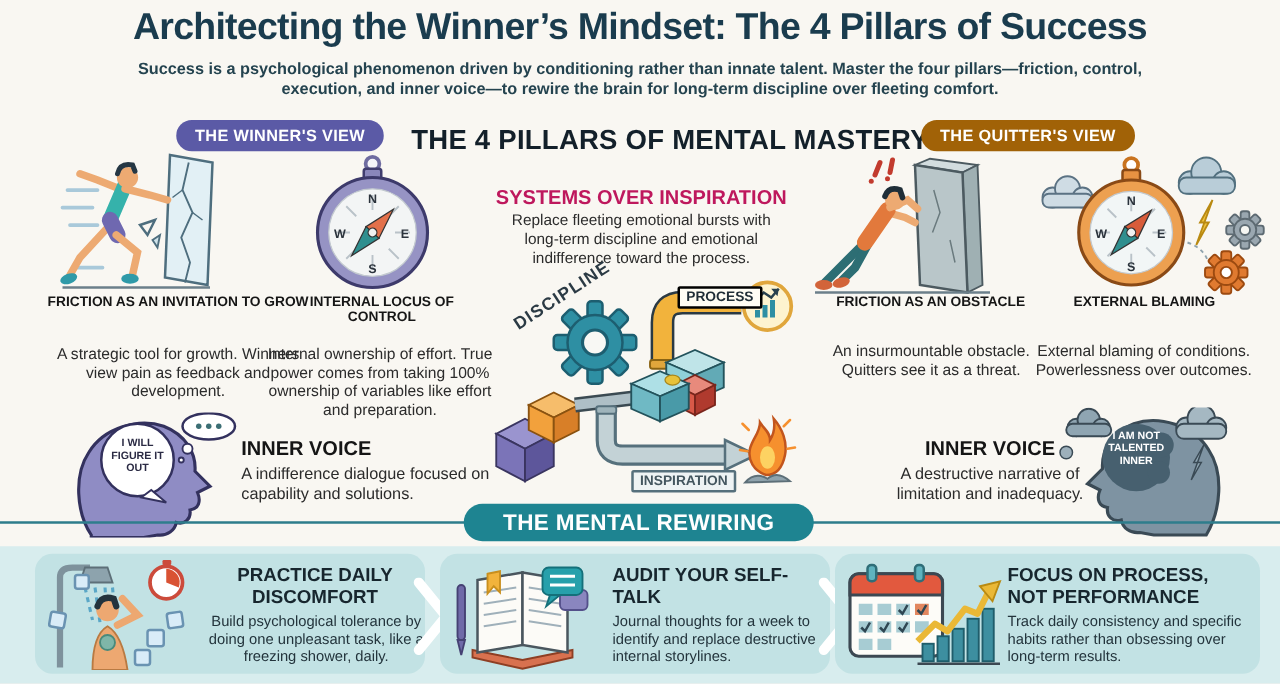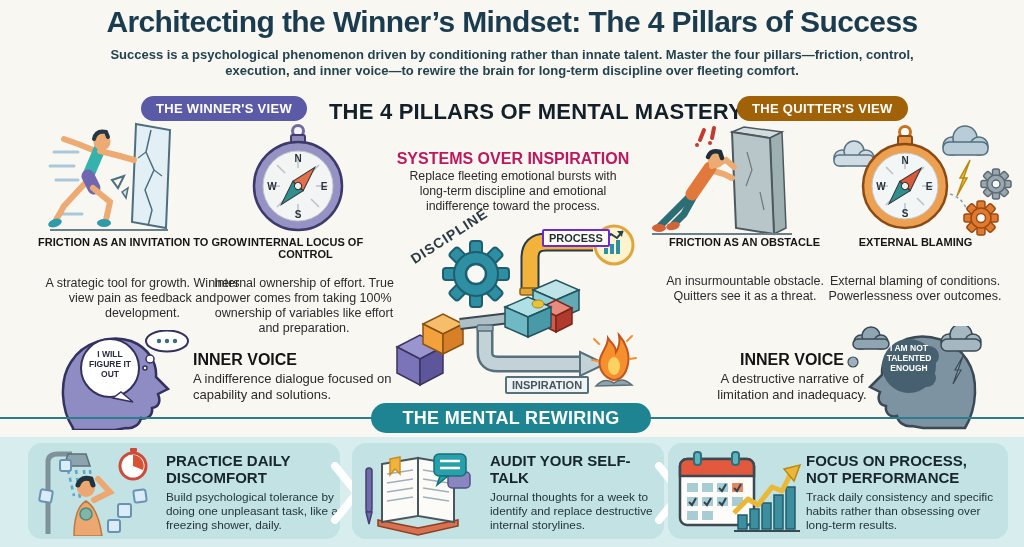--- a/index.html
+++ b/index.html
@@ -16,21 +16,21 @@
   .pillars-heading { top:99px; left:0; width:1024px; text-align:center; font-size:22px; font-weight:800;
                      color:#13202a; letter-spacing:.2px;padding-left:24px; }
   .colhead { font-size:11px; font-weight:800; line-height:1.08; text-align:center; color:#151515; }
   .colbody { font-size:12.5px; font-weight:500; line-height:1.2; text-align:center; color:#2b2b2b; }
   .sys-title { font-size:16px; font-weight:800; text-align:center; color:#be185d; }
   .sys-body  { font-size:12.3px; font-weight:500; line-height:1.2; text-align:center; color:#2b2b2b; }
   .iv-title { font-size:16px; font-weight:800; color:#151515; }
   .iv-body  { font-size:13px; font-weight:500; line-height:1.2; color:#2b2b2b; }
   .dlabel { font-size:14px; font-weight:800; color:#2b3a44; letter-spacing:1px;
             transform:rotate(-33deg); transform-origin:0 50%; }
-  .boxlabel { font-size:11px; font-weight:800; background:#fffdf4; border:2px solid #6d28d9;
+  .boxlabel { font-size:11px; font-weight:800; background:#fffdf4; border:2px solid #000000;
               padding:0 5px; line-height:14px; color:#1f2d36; border-radius:2px; }
   .boxlabel.gray { background:#eef3f4; border-color:#56707c; color:#44565f;margin-top:21px; }
   .bubble-text { font-size:8.5px; font-weight:800; text-align:center; line-height:1.15; color:#2b2b44; }
   .bubble-text.neg { color:#ffffff; }
   .hr-line { top:417px; left:0; width:1024px; height:2px; background:#2e7d8c; }
   .banner { top:403px; left:371px; width:280px; height:30px; background:#1e8491; border-radius:16px;
             color:#fff; text-align:center; font-size:18px; font-weight:800; line-height:30px; letter-spacing:.3px; }
   .band { top:437px; left:0; width:1024px; height:110px; background:#d8edee; }
   .card { top:443px; height:96px; background:#c2e2e4; border-radius:14px; }
   .card-title { position:absolute; left:138px; top:10px; width:172px; font-size:15px; font-weight:800; line-height:1.12; color:#17262e; }
@@ -276,28 +276,28 @@
     </g>
     <circle cx="8" cy="36" r="5" fill="#9db0bb" stroke="#3a4a55" stroke-width="1.2"></circle>
     <g fill="#a5b8c2" stroke="#3a4a55" stroke-width="1.5">
       <circle cx="104" cy="16" r="8"></circle>
         <circle cx="116" cy="9" r="11"></circle>
         <circle cx="128" cy="16" r="8"></circle>
       <rect x="96" y="13" width="40" height="12" rx="6"></rect>
     </g>
     <polygon points="118,30 110,44 116,44 108,58" fill="#8fa5b2" stroke="#3a4a55" stroke-width="1.2"></polygon>
   </svg>
-  <div class="abs bubble-text neg" style="left:878px;top:344px;width:62px;">I AM NOT TALENTED ENOUGH</div>
+  <div class="abs bubble-text neg" style="left:878px;top:344px;width:62px;">I AM NOT TALENTED INNER</div>
 
   <div class="abs hr-line"></div>
   <div class="abs banner">THE MENTAL REWIRING TOOLKIT</div>
 
   <div class="abs band"></div>
 
-  <div class="abs card" style="left:28px;width:312px;">
+  <div class="abs card" style="left:28px;width:312px;text-align:center;">
     <svg style="position:absolute;left:6px;top:3px;" width="122" height="90" viewBox="0 0 122 90">
       <path d="M14 88 V16 Q14 8 24 8 H38" stroke="#7e929c" stroke-width="5" fill="none"></path>
       <polygon points="34,8 52,8 56,20 30,20" fill="#8da3ad" stroke="#5d6f78" stroke-width="1.5"></polygon>
       <g stroke="#5aa7c7" stroke-width="2.5" stroke-dasharray="4 4">
         <line x1="34" y1="24" x2="40" y2="50"></line>
           <line x1="42" y1="24" x2="46" y2="52"></line>
         <line x1="50" y1="24" x2="52" y2="50"></line>
           <line x1="56" y1="24" x2="58" y2="46"></line>
       </g>
       <path d="M40 90 Q40 62 52 55 Q64 62 68 90 Z" fill="#eda871" stroke="#b97a42" stroke-width="1.5"></path>

